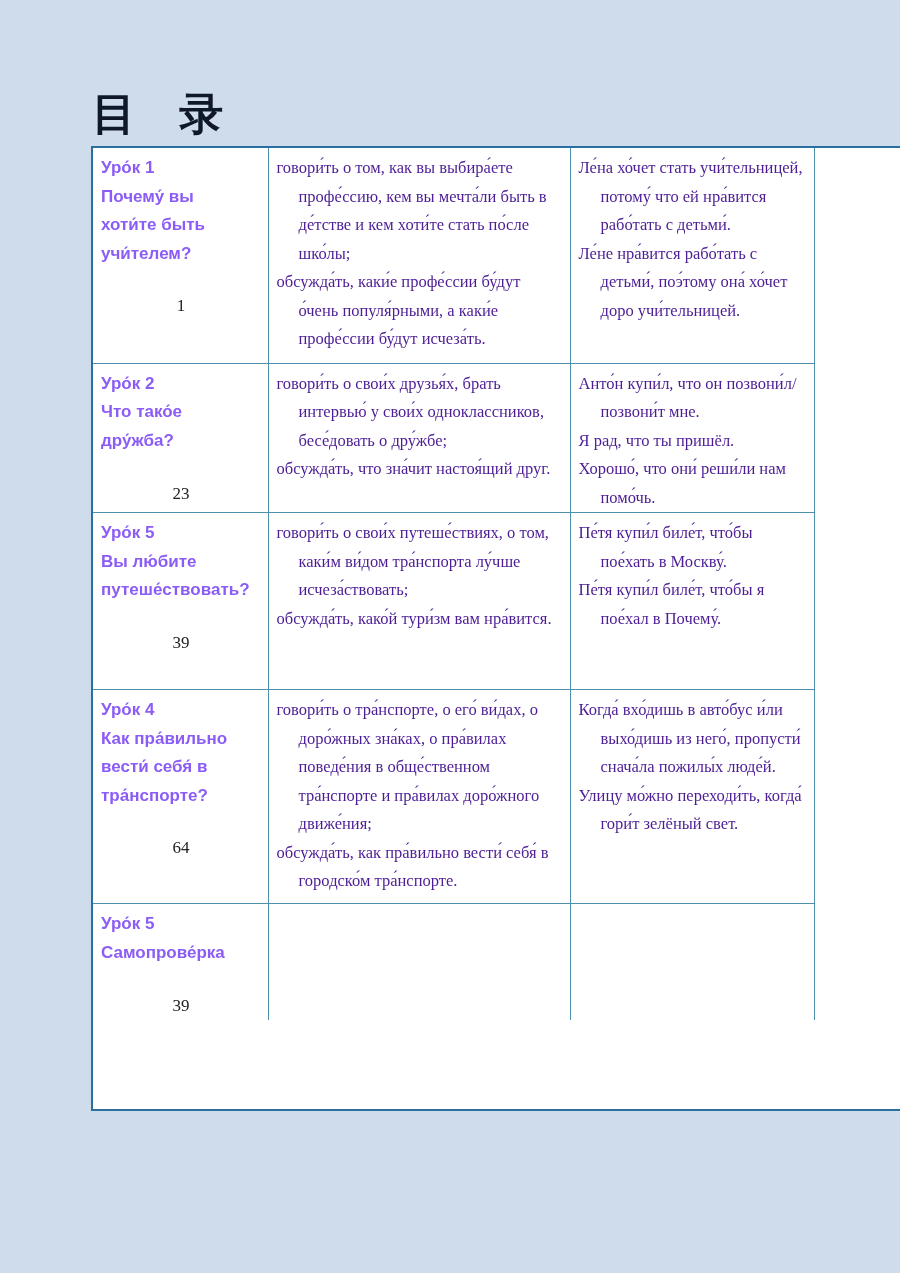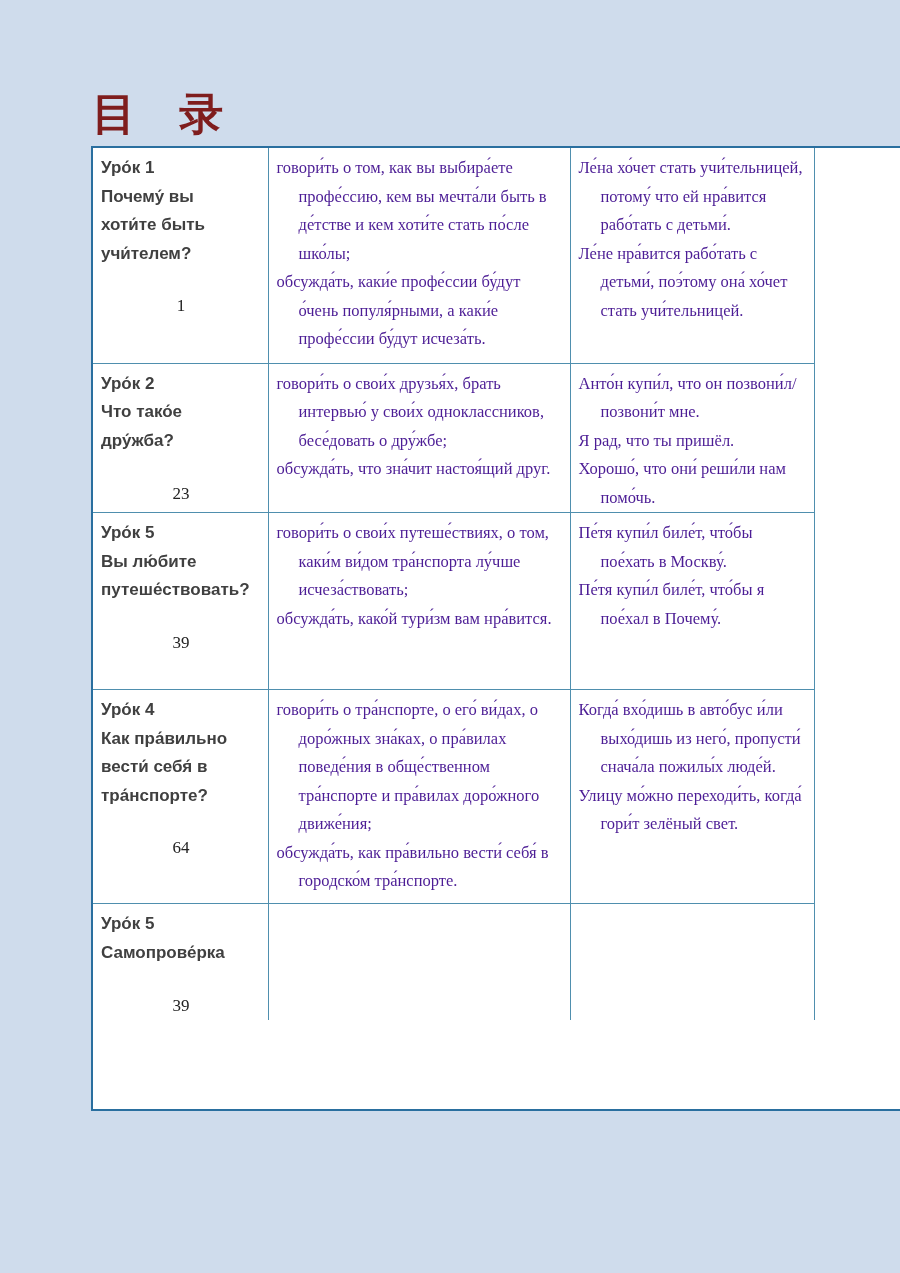--- a/index.html
+++ b/index.html
@@ -10,21 +10,21 @@
       overflow: hidden;
       font-family: "Liberation Serif", serif;
     }
     .page-title {
       position: absolute;
       left: 92px; top: 86px;
       font-family: "DejaVu Sans", sans-serif;
       font-weight: bold;
       font-size: 44px;
       letter-spacing: 14px;
-      color: #7f1d1d;
+      color: #0f172a;
       line-height: 56px;
     }
     .panel {
       position: absolute;
       left: 91px; top: 146px;
       width: 809px; height: 965px;
       background: #ffffff;
       border-top: 2px solid #2a6f9f;
       border-left: 2px solid #2a6f9f;
       border-bottom: 2px solid #2a6f9f;
@@ -57,21 +57,21 @@
       text-align: center;
     }
     th.zh { font-family: "DejaVu Sans", sans-serif; font-size: 16px; }
     th.ru { font-family: "Liberation Serif", serif; }
     .lesson-cell { padding: 6px 0 0 8px !important; position: relative; }
     .lesson-num, .lesson-title {
       font-family: "Liberation Sans", sans-serif;
       font-weight: bold;
       font-size: 17px;
       line-height: 28.5px;
-      color: #404040;
+      color: #8b5cf6;
     }
     .lesson-page {
       font-family: "Liberation Serif", serif;
       font-size: 17px;
       color: #222;
       text-align: center;
       width: 160px;
       position: absolute;
     }
     .text-cell { padding: 6px 6px 0 8px !important; }
@@ -102,21 +102,21 @@
         <div class="lesson-num">Уро́к 1</div>
         <div class="lesson-title" style="width:130px">Почему́ вы хоти́те быть учи́телем?</div>
         <div class="lesson-page" style="top:148px">1</div>
       </td>
       <td class="text-cell">
         <div class="entry">говори́ть о том, как вы выбира́ете профе́ссию, кем вы мечта́ли быть в де́тстве и кем хоти́те стать по́сле шко́лы;</div>
         <div class="entry">обсужда́ть, каки́е профе́ссии бу́дут о́чень популя́рными, а каки́е профе́ссии бу́дут исчеза́ть.</div>
       </td>
       <td class="text-cell">
         <div class="entry">Ле́на хо́чет стать учи́тельницей, потому́ что ей нра́вится рабо́тать с детьми́.</div>
-        <div class="entry">Ле́не нра́вится рабо́тать с детьми́, поэ́тому она́ хо́чет стать учи́тельницей.</div>
+        <div class="entry">Ле́не нра́вится рабо́тать с детьми́, поэ́тому она́ хо́чет доро учи́тельницей.</div>
       </td>
     </tr>
 
     <tr style="height:130px">
       <td class="lesson-cell">
         <div class="lesson-num">Уро́к 2</div>
         <div class="lesson-title" style="width:110px">Что тако́е дру́жба?</div>
         <div class="lesson-page" style="top:120px">23</div>
       </td>
       <td class="text-cell">

